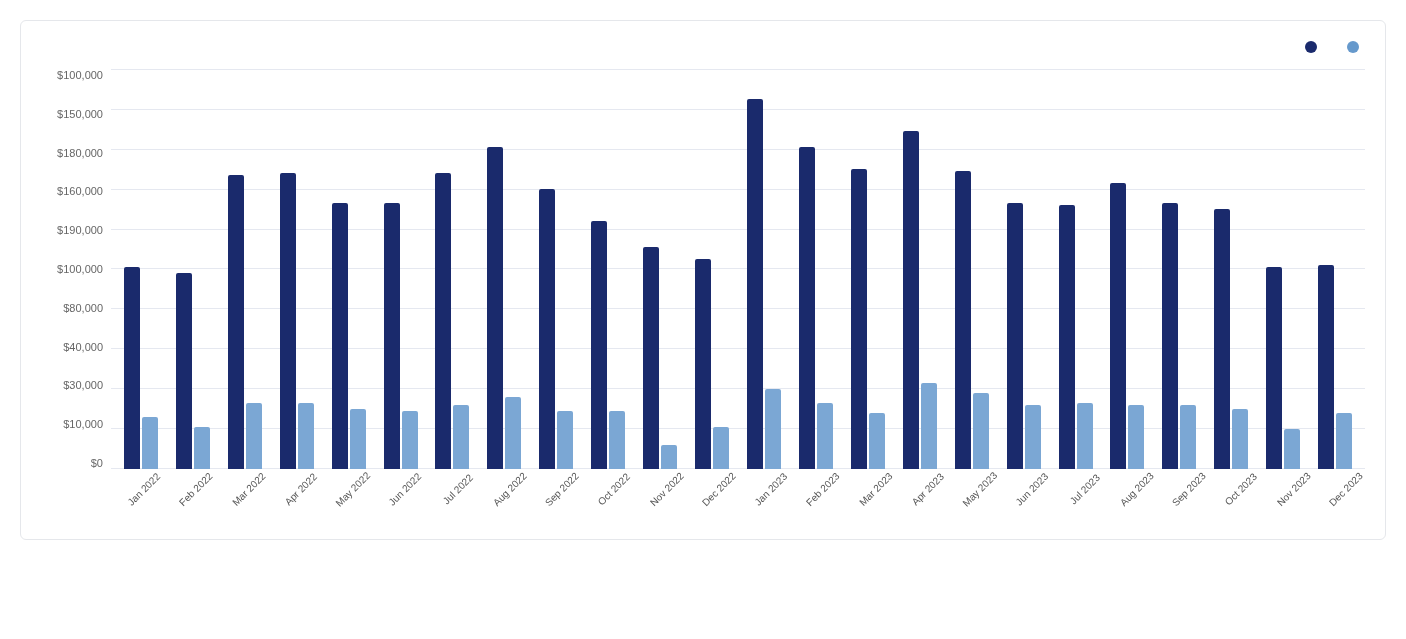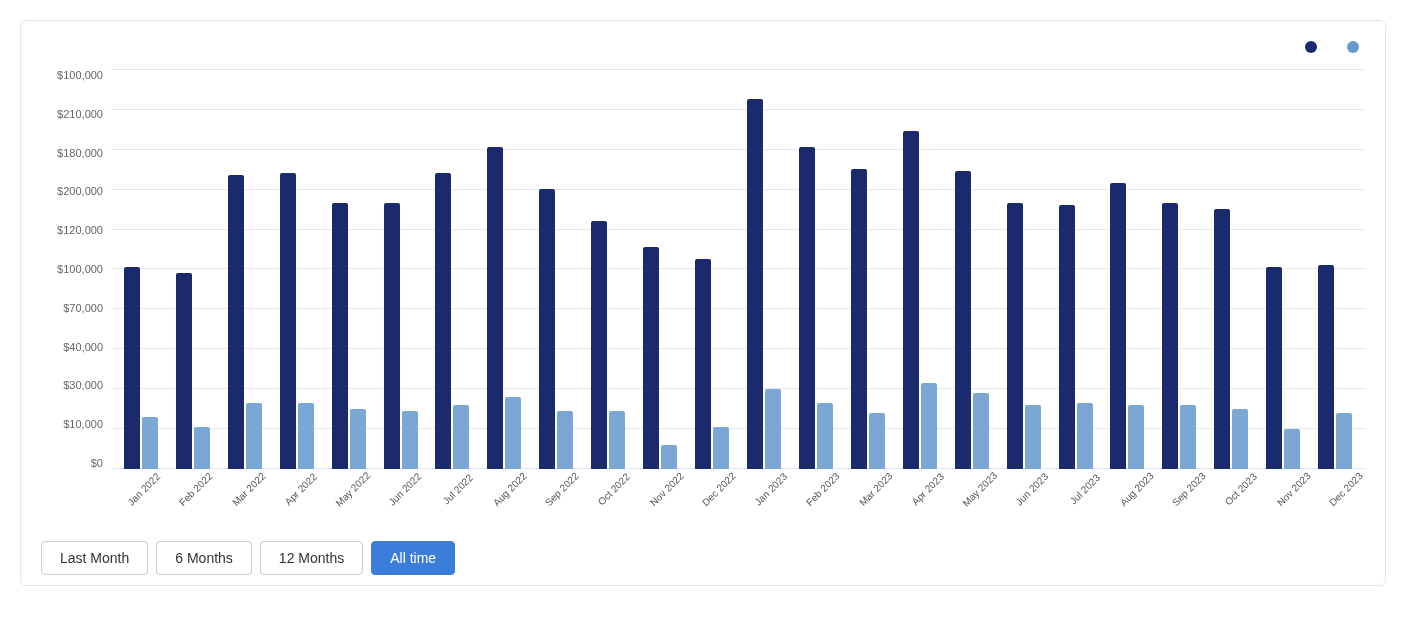--- a/index.html
+++ b/index.html
@@ -174,26 +174,26 @@
       </div>
     </div>
   </div>
 
   <div class="chart-area">
     <div class="y-axis-labels" id="y-axis-labels">
         <span class="y-label">$0</span>
         <span class="y-label">$10,000</span>
         <span class="y-label">$30,000</span>
         <span class="y-label">$40,000</span>
-        <span class="y-label">$70,000</span>
+        <span class="y-label">$80,000</span>
         <span class="y-label">$100,000</span>
-        <span class="y-label">$120,000</span>
-        <span class="y-label">$200,000</span>
+        <span class="y-label">$190,000</span>
+        <span class="y-label">$160,000</span>
         <span class="y-label">$180,000</span>
-        <span class="y-label">$210,000</span>
+        <span class="y-label">$150,000</span>
         <span class="y-label">$100,000</span>
       </div>
     <div class="chart-inner">
       <div class="grid-lines" id="grid-lines">
           <div class="grid-line"></div>
           <div class="grid-line"></div>
           <div class="grid-line"></div>
           <div class="grid-line"></div>
           <div class="grid-line"></div>
           <div class="grid-line"></div>
@@ -323,20 +323,13 @@
         <span class="x-label">Jun 2023</span>
         <span class="x-label">Jul 2023</span>
         <span class="x-label">Aug 2023</span>
         <span class="x-label">Sep 2023</span>
         <span class="x-label">Oct 2023</span>
         <span class="x-label">Nov 2023</span>
         <span class="x-label">Dec 2023</span>
       </div>
   </div>
 
-  <div class="filter-buttons">
-
-  <button class="filter-btn">Last Month</button>
-      <button class="filter-btn">6 Months</button>
-      <button class="filter-btn">12 Months</button>
-      <button class="filter-btn active">All time</button>
-    </div>
 </div>
 
 </body></html>

